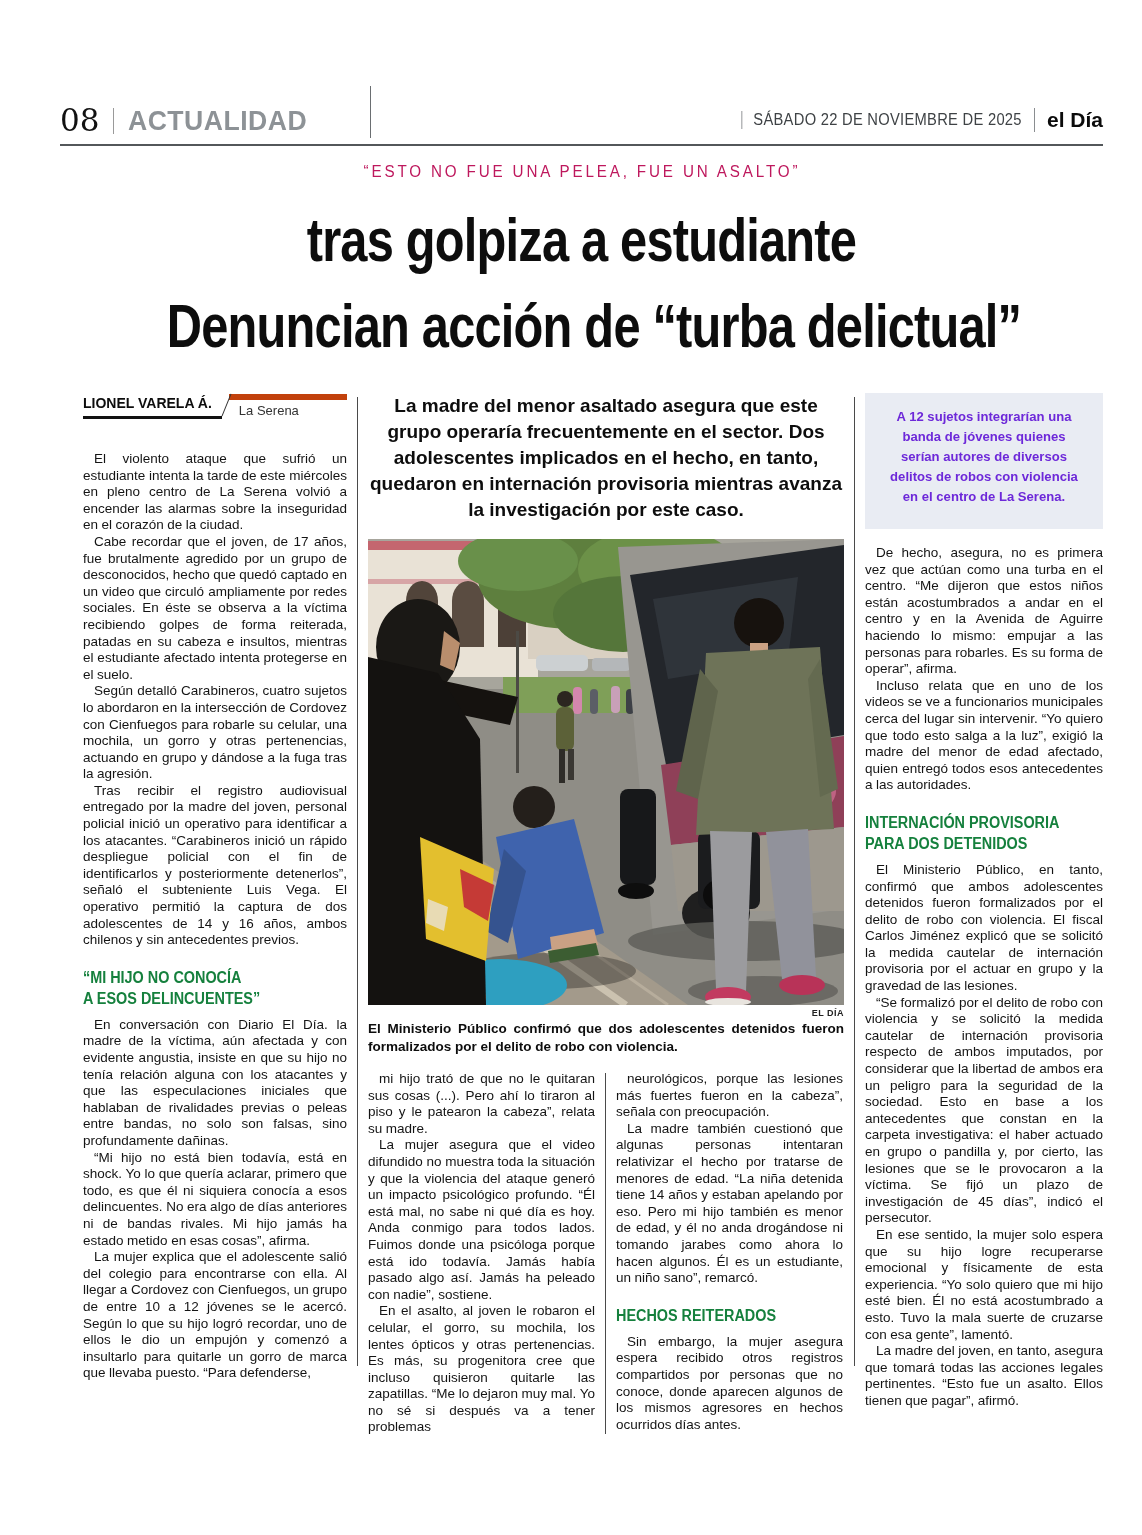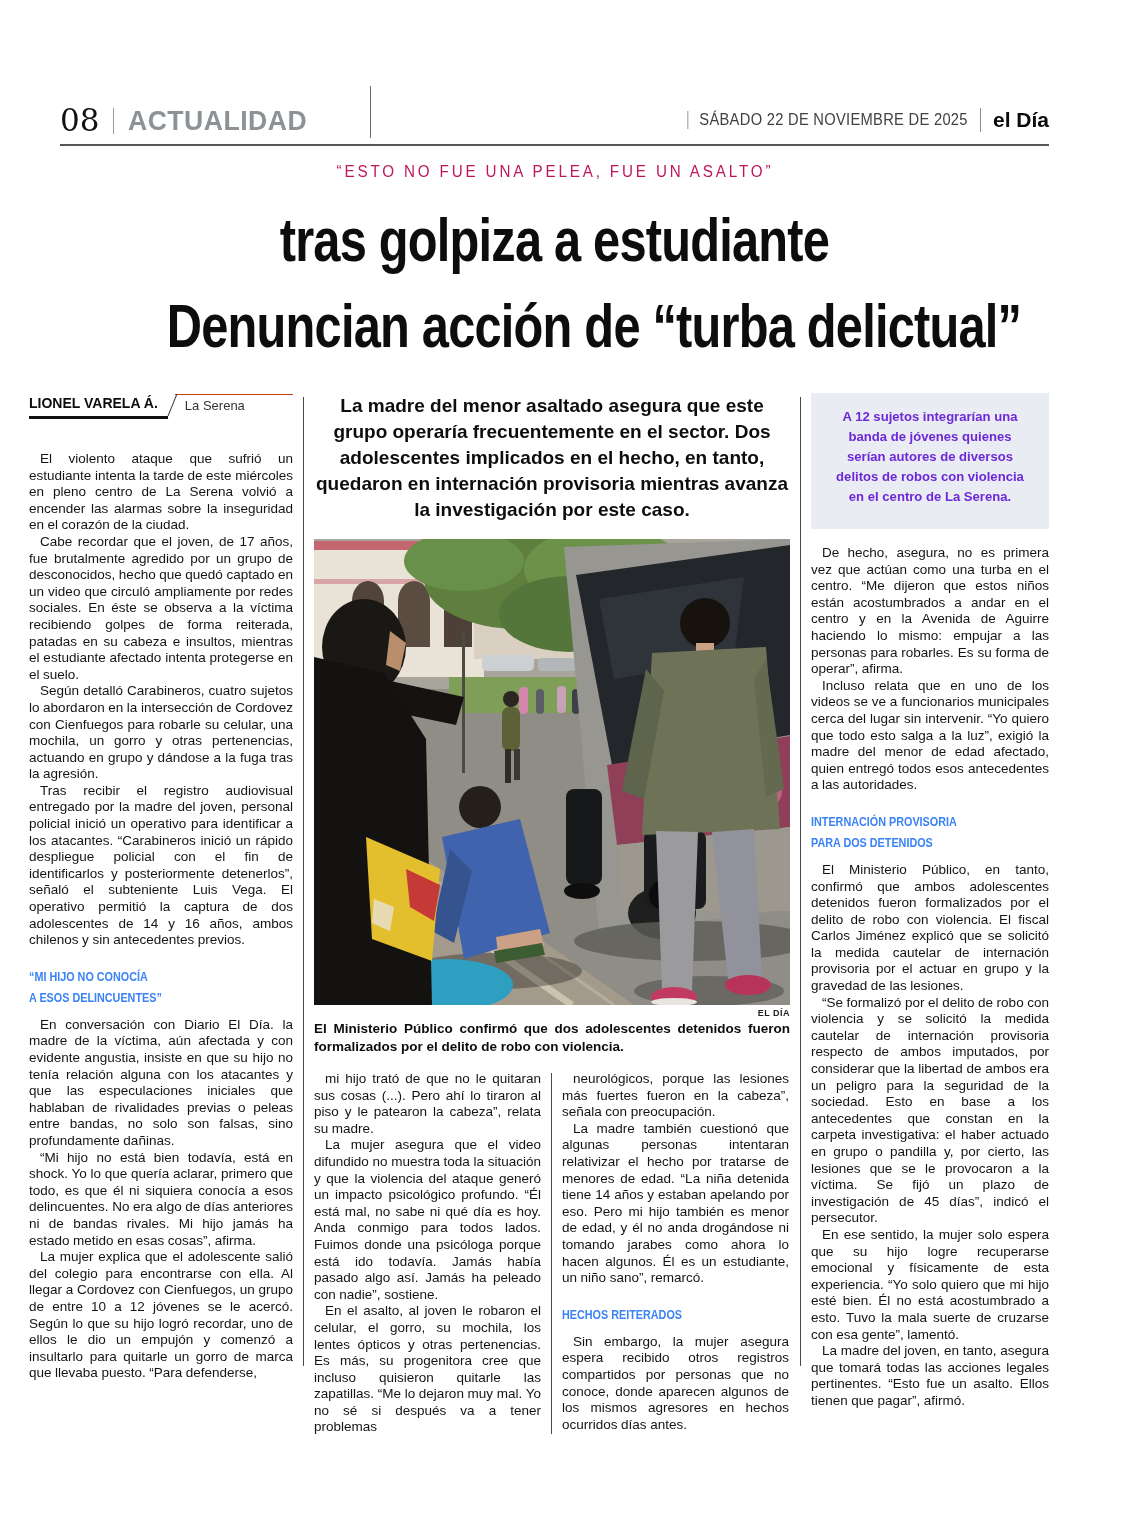--- a/index.html
+++ b/index.html
@@ -1,21 +1,21 @@
 <!DOCTYPE html>
 <html lang="es"><head>
 <meta charset="utf-8">
 <style>
   html,body { margin:0; padding:0; background:#ffffff; }
   .page {
     position:relative; width:1142px; height:1535px; background:#ffffff;
     font-family:"Liberation Sans", sans-serif; color:#111; overflow:hidden;
     margin:0 auto;
   }
-  .inner { padding:86px 93px 0 60px; }
+  .inner { padding:86px 39px 0 60px; }
 
   
   .masthead { display:flex; justify-content:space-between; align-items:flex-end; height:50px; }
   .mast-left { display:flex; align-items:center; }
   .pagenum { font-family:"DejaVu Serif", serif; font-size:31px; line-height:31px; color:#111; }
   .mast-sep { width:1px; height:26px; background:#9a9a9a; margin:0 14px; }
   .section-title { font-size:28px; line-height:28px; font-weight:bold; color:#8d9296; letter-spacing:.5px;
     display:inline-block; transform:scaleX(.95); transform-origin:0 50%; }
   .mast-vline { position:absolute; left:370px; top:86px; width:1px; height:52px; background:#6a6e71; }
   .mast-right { display:flex; align-items:center; padding-bottom:4px; }
@@ -33,29 +33,29 @@
 
   
   .content { display:flex; margin-top:24px; align-items:stretch;justify-content:flex-end; }
   .col-left { width:264px; flex:none; }
   .col-mid { width:476px; flex:none; }
   .col-right { width:238px; flex:none; }
   .colrule { width:1px; background:#4a4a4a; flex:none; margin:4px 10px 70px 10px; }
 
   p.body { margin:0; font-size:13.5px; line-height:16.6px; text-align:justify; text-indent:11px;
     color:#141414; hyphens:auto; -webkit-hyphens:auto; word-spacing:-0.2px; }
-  .subhead { font-weight:bold; font-size:12px; line-height:21px; margin:18px 0 8px 0; color:#3b82f6; }
+  .subhead { font-weight:bold; font-size:16px; line-height:21px; margin:18px 0 8px 0; color:#15803d; }
   .subhead .cond { display:inline-block; transform:scaleX(.9); transform-origin:0 50%; white-space:nowrap; }
 
   
   .byline { display:flex; align-items:flex-start; margin-bottom:22px; height:36px; }
   .byline-author { font-size:14px; font-weight:bold; color:#0d0d0d; border-bottom:3px solid #111;
     padding:2px 10px 5px 0; white-space:nowrap; }
   .byline-slash { width:1px; height:24px; background:#333; transform:rotate(22deg); margin:0 2px 0 4px; flex:none; }
-  .byline-loc { flex:1; font-size:13px; color:#333; border-top:1px solid #c2410c; padding:3px 0 0 10px; margin-top:1px; }
+  .byline-loc { flex:1; font-size:13px; color:#333; border-top:6px solid #c2410c; padding:3px 0 0 10px; margin-top:1px; }
 
   
   .lead { font-size:19px; line-height:26px; font-weight:bold; text-align:center; color:#0d0d0d; padding:0 2px; }
 
   
   .photo-wrap { margin-top:16px; }
   .photo-wrap svg { display:block; width:476px; height:466px; }
   .photo-credit { text-align:right; font-size:9px; font-weight:bold; color:#222; letter-spacing:.5px; margin-top:3px; }
   .caption { font-weight:bold; font-size:13.5px; line-height:17.5px; color:#0d0d0d; margin-top:2px; text-align:justify; }
 

